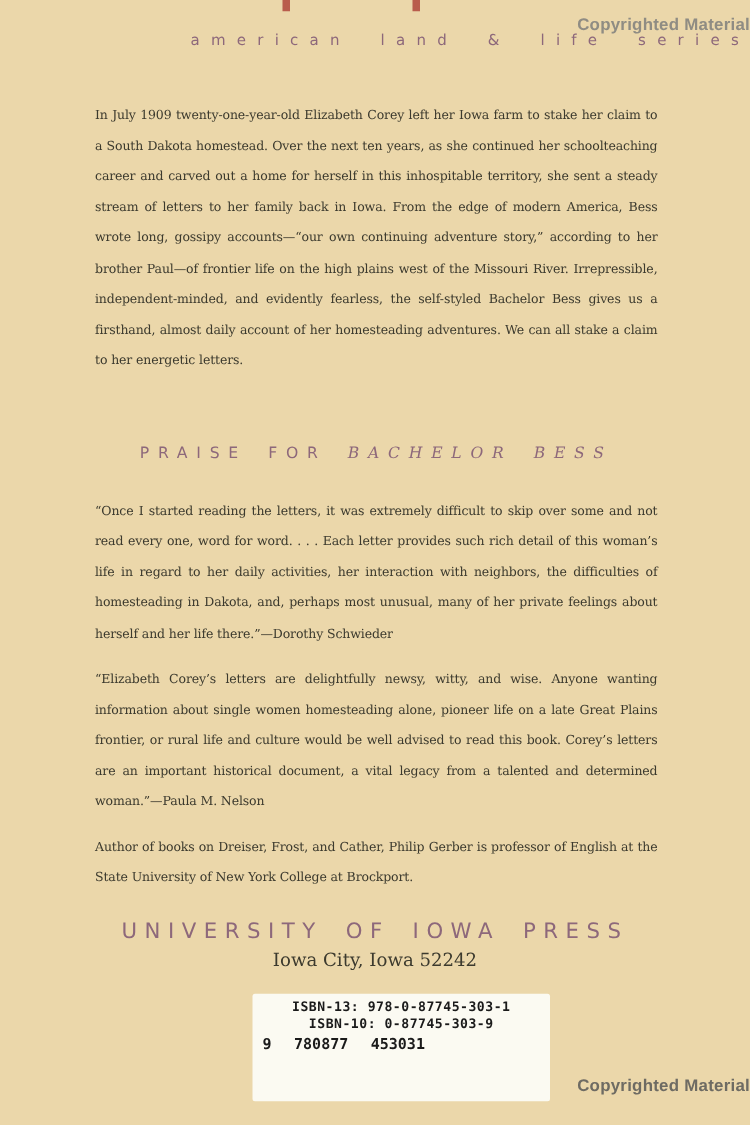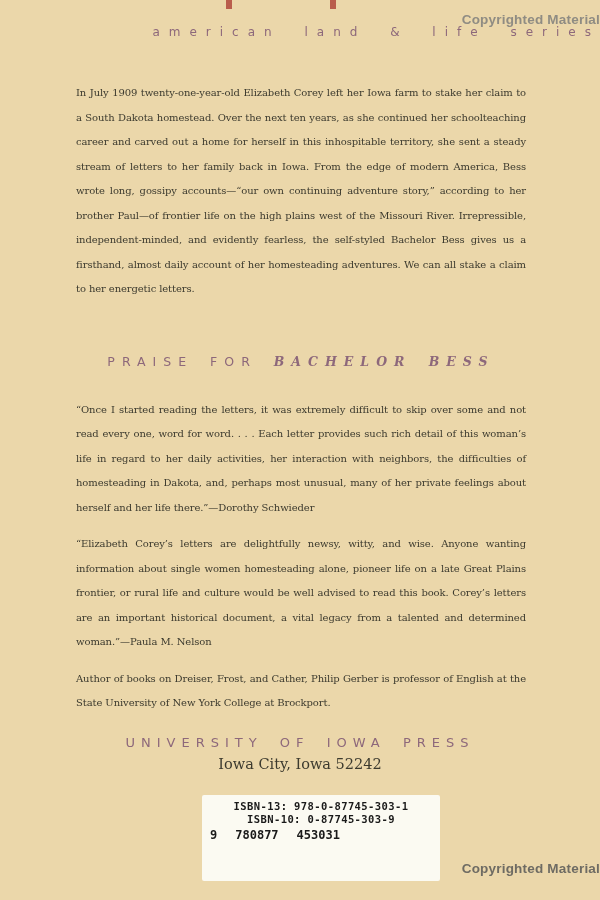--- a/index.html
+++ b/index.html
@@ -35,28 +35,28 @@
     font-size:10px; line-height:24.5px; text-align:justify;
     letter-spacing:-0.1px;
   }
   .synopsis { margin-bottom:52px; }
   .praise-heading {
     text-align:center; color:var(--accent_purple);
     font-family:"DejaVu Sans", sans-serif; font-size:12.5px;
     letter-spacing:7px; word-spacing:6px; margin-bottom:29px;
     white-space:nowrap;
   }
-  .praise-heading .book-title { font-style:italic; font-family:"DejaVu Serif", serif;font-weight:bold; }
+  .praise-heading .book-title { font-style:italic; font-family:"DejaVu Serif", serif; }
   .quote { margin-bottom:12px; }
   .author-note { margin-top:3px; }
   .publisher {
     position:absolute; top:735px; left:0; right:0; text-align:center;
   }
   .publisher-name {
-    font-family:"DejaVu Sans", sans-serif; font-size:13px;
+    font-family:"DejaVu Sans", sans-serif; font-size:17px;
     color:var(--accent_purple); letter-spacing:6px; word-spacing:7px;
     white-space:nowrap;
   }
   .publisher-address {
     margin-top:6px; font-size:14.5px; color:var(--body_text);
   }
   .barcode-box {
     position:absolute; left:202px; top:795px; width:238px; height:86px;
     background:var(--barcode_bg); border-radius:2px; z-index:2;
     padding:5px 6px 0 6px;

